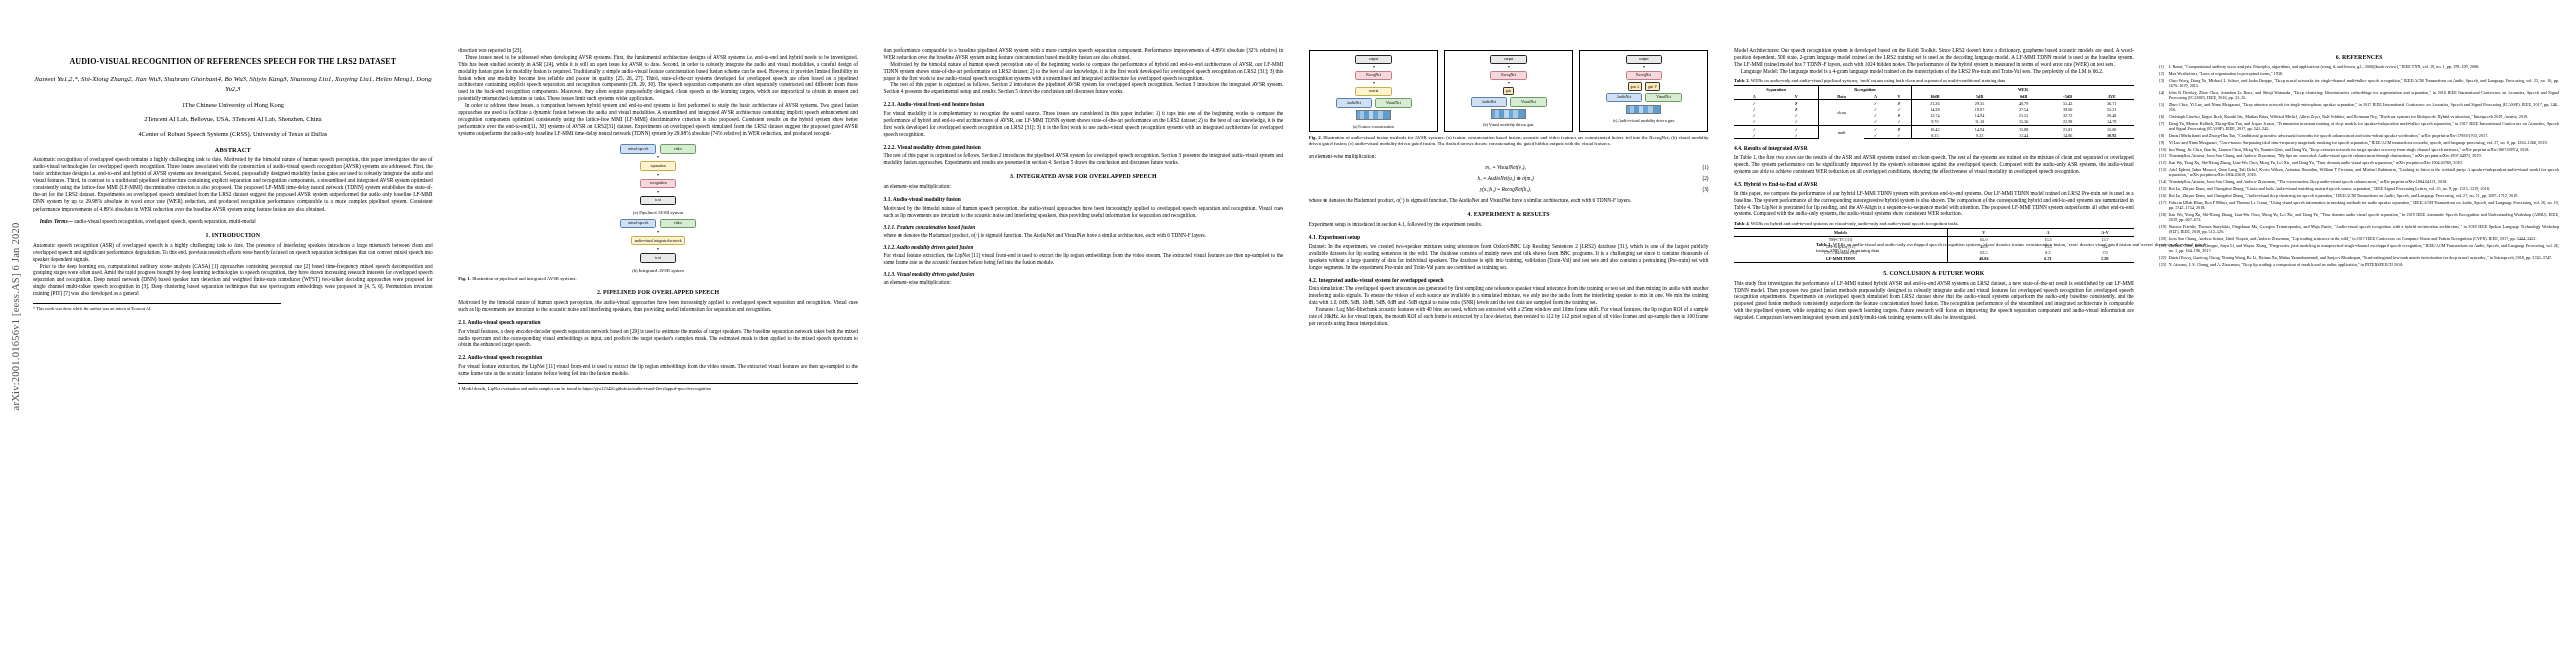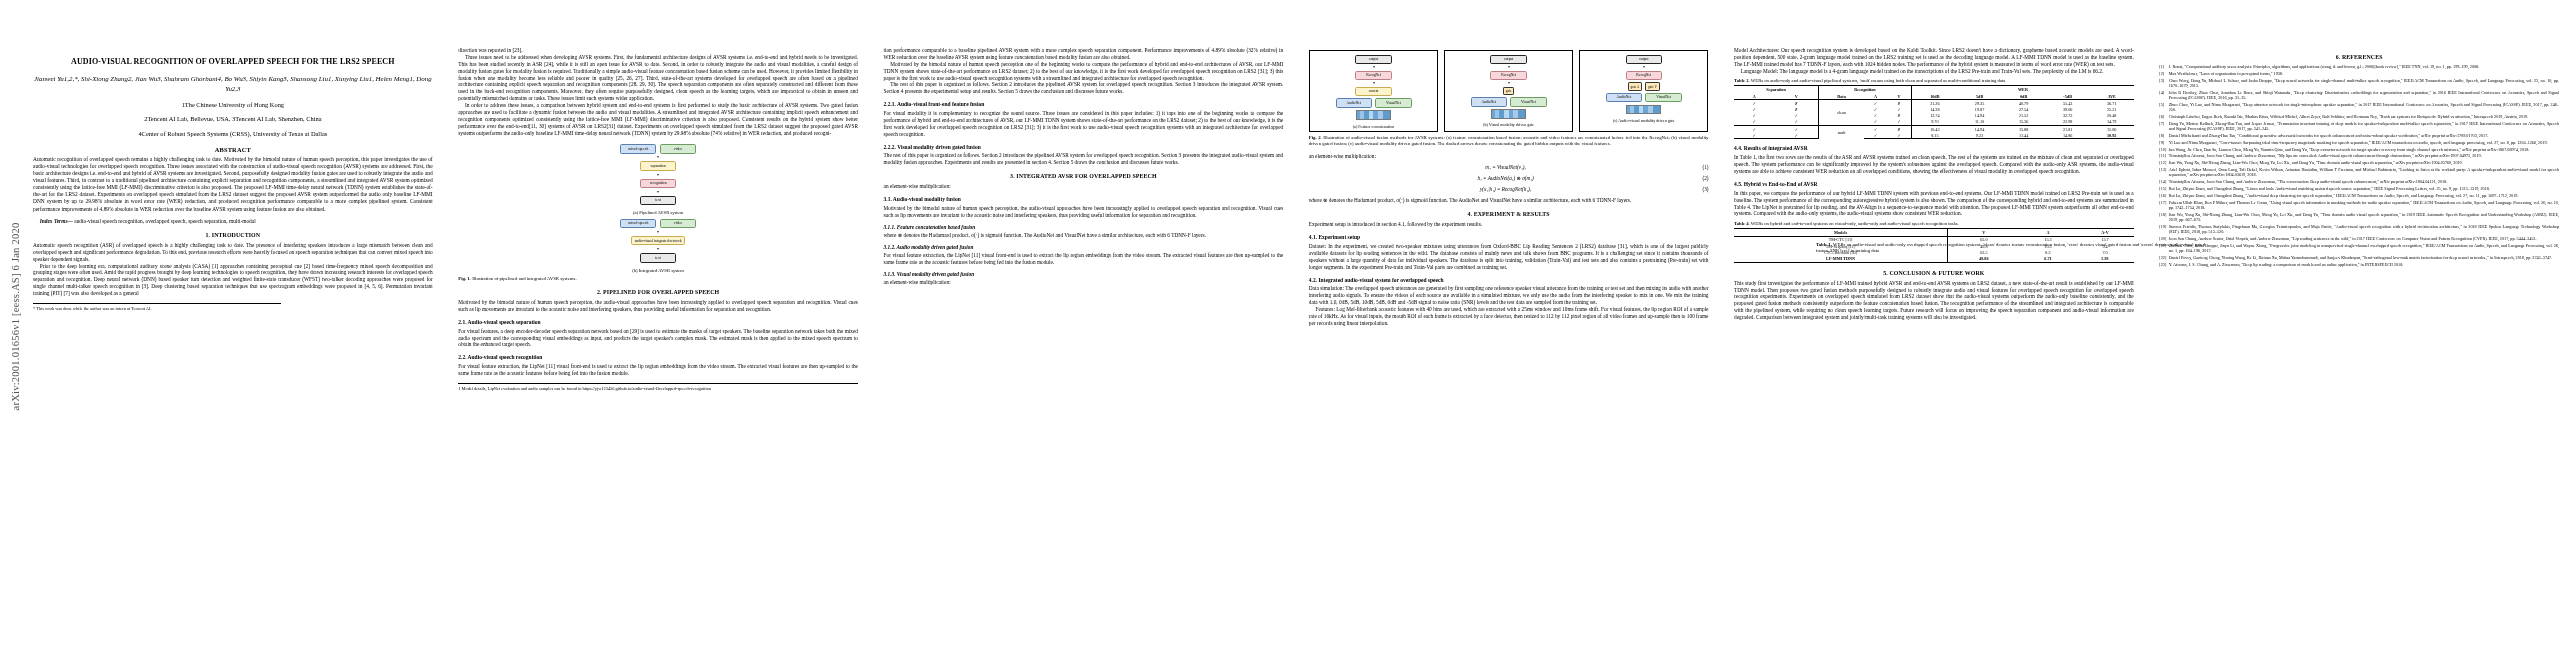--- a/index.html
+++ b/index.html
@@ -106,21 +106,21 @@
 </style>
 </head>
 <body>
 
 <div class="page">
 
   <div class="arxiv-stamp">arXiv:2001.01656v1  [eess.AS]  6 Jan 2020</div>
 
   <div class="cols">
 
-    <h1 class="title">AUDIO-VISUAL RECOGNITION OF OVERLAPPED SPEECH FOR THE LRS2 SPEECH</h1>
+    <h1 class="title">AUDIO-VISUAL RECOGNITION OF REFERENCES SPEECH FOR THE LRS2 DATASET</h1>
     <div class="authors">Jianwei Yu1,2,*, Shi-Xiong Zhang2, Jian Wu3, Shahram Ghorbani4, Bo Wu3, Shiyin Kang3, Shansong Liu1, Xunying Liu1, Helen Meng1, Dong Yu2,3</div>
     <div class="affil">1The Chinese University of Hong Kong</div>
     <div class="affil">2Tencent AI Lab, Bellevue, USA,   3Tencent AI Lab, Shenzhen, China</div>
     <div class="affil">4Center of Robust Speech Systems (CRSS), University of Texas at Dallas</div>
 
     <div class="sec-abs">ABSTRACT</div>
     <p class="abs">Automatic recognition of overlapped speech remains a highly challenging task to date. Motivated by the bimodal nature of human speech perception, this paper investigates the use of audio-visual technologies for overlapped speech recognition. Three issues associated with the construction of audio-visual speech recognition (AVSR) systems are addressed. First, the basic architecture designs i.e. end-to-end and hybrid of AVSR systems are investigated. Second, purposefully designed modality fusion gates are used to robustly integrate the audio and visual features. Third, in contrast to a traditional pipelined architecture containing explicit separation and recognition components, a streamlined and integrated AVSR system optimized consistently using the lattice-free MMI (LF-MMI) discriminative criterion is also proposed. The proposed LF-MMI time-delay neural network (TDNN) system establishes the state-of-the-art for the LRS2 dataset. Experiments on overlapped speech simulated from the LRS2 dataset suggest the proposed AVSR system outperformed the audio only baseline LF-MMI DNN system by up to 29.98% absolute in word error rate (WER) reduction, and produced recognition performance comparable to a more complex pipelined system. Consistent performance improvements of 4.89% absolute in WER reduction over the baseline AVSR system using feature fusion are also obtained.</p>
     <p class="idx"><b>Index Terms—</b><span> audio-visual speech recognition, overlapped speech, speech separation, multi-modal</span></p>
 
     <h2 class="sec">1.  INTRODUCTION</h2>

